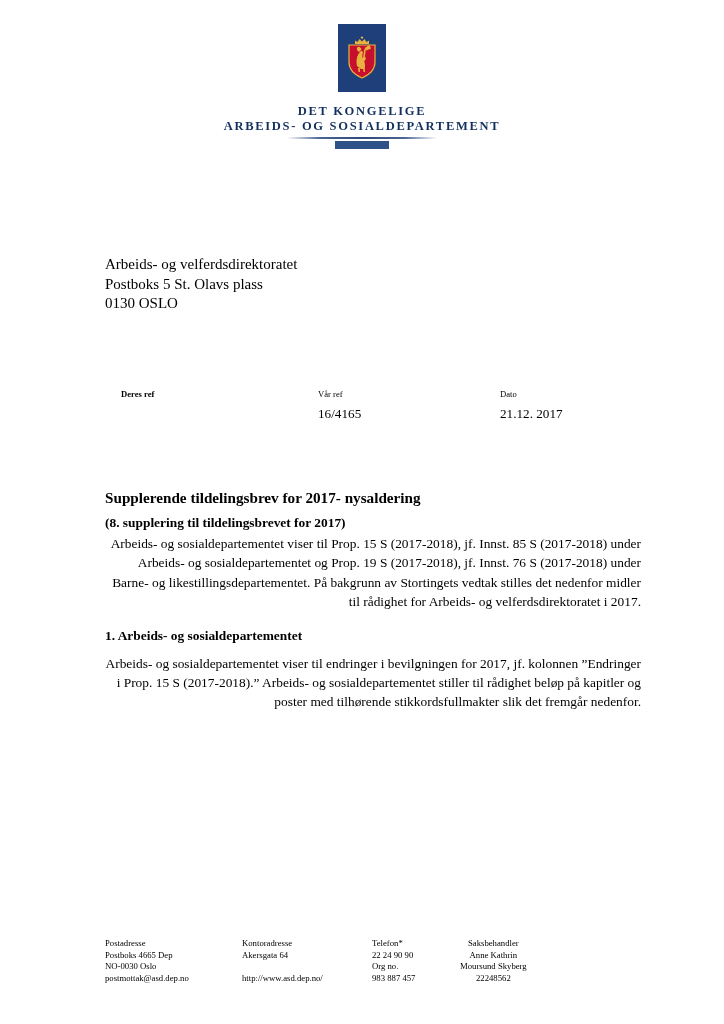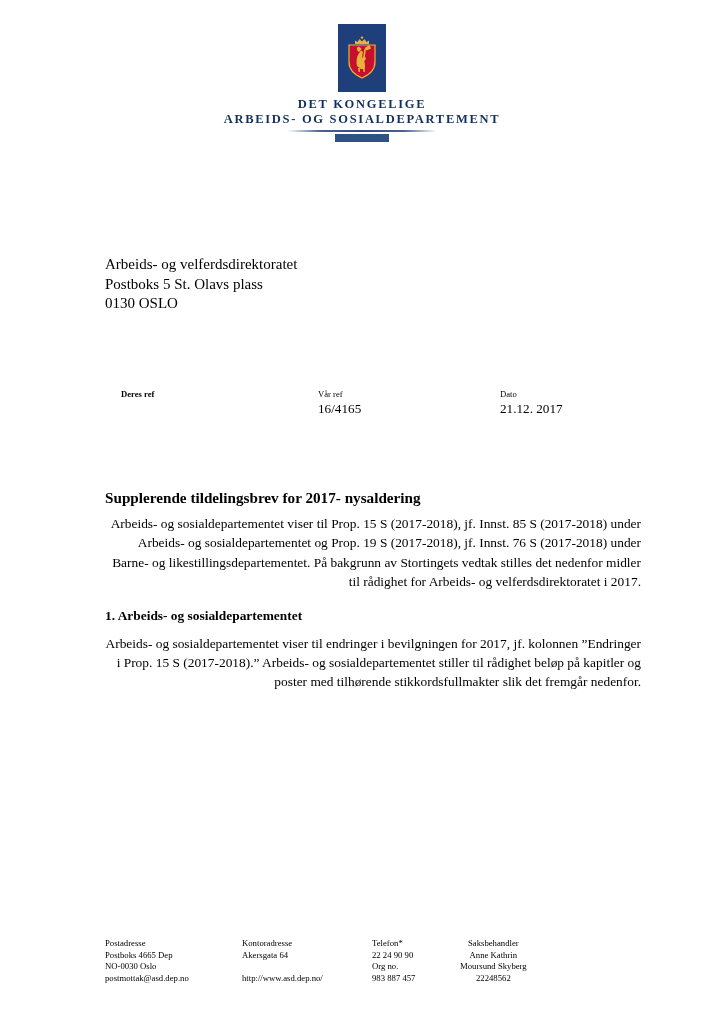--- a/index.html
+++ b/index.html
@@ -31,21 +31,21 @@
     height: 68px;
     background: #1f3f7a;
     display: flex;
     align-items: center;
     justify-content: center;
     position: relative;
   }
   .crest-svg { display: block; }
 
   .logo-words {
-    margin-top: 5px;
+    margin-top: 12px;
     text-align: center;
     color: #12305e;
     font-family: "Liberation Serif", "DejaVu Serif", serif;
     font-weight: bold;
   }
   .logo-line1 {
     font-size: 12.5px;
     letter-spacing: 1.7px;
     line-height: 15px;
     white-space: nowrap;
@@ -102,20 +102,21 @@
   .ref-col.c2 { left: 213px; }
   .ref-col.c3 { left: 395px; }
   .ref-label {
     font-size: 8.6px;
     line-height: 12px;
     white-space: nowrap;
   }
   .ref-value {
     font-size: 13.2px;
     line-height: 18px;
+    margin-top: 5px;
     white-space: nowrap;
   }
   .ref-value.empty { visibility: hidden; }
 
   
   .main {
     position: absolute;
     left: 105px;
     top: 476px;
     width: 536px;
@@ -217,20 +218,21 @@
     <div class="ref-value">16/4165</div>
   </div>
   <div class="ref-col c3">
     <div class="ref-label">Dato</div>
     <div class="ref-value">21.12. 2017</div>
   </div>
 </div>
 
 <div class="main">
   <h1 class="doc-title">Supplerende tildelingsbrev for 2017- nysaldering</h1>
+  <div class="subtitle">(8. supplering til tildelingsbrevet for 2017)</div>
   <p class="body-par">Arbeids- og sosialdepartementet viser til Prop. 15 S (2017-2018), jf. Innst. 85 S (2017-2018) under Arbeids- og sosialdepartementet og Prop. 19 S (2017-2018), jf. Innst. 76 S (2017-2018) under Barne- og likestillingsdepartementet. På bakgrunn av Stortingets vedtak stilles det nedenfor midler til rådighet for Arbeids- og velferdsdirektoratet i 2017.</p>
   <h2 class="sec-head">1. Arbeids- og sosialdepartementet</h2>
   <p class="body-par">Arbeids- og sosialdepartementet viser til endringer i bevilgningen for 2017, jf. kolonnen ”Endringer i Prop. 15 S (2017-2018).” Arbeids- og sosialdepartementet stiller til rådighet beløp på kapitler og poster med tilhørende stikkordsfullmakter slik det fremgår nedenfor.</p>
 </div>
 
 <div class="footer">
   <div class="footer-cols" id="footer-cols">
       <div class="f-col c1">
         <div class="f-line">Postadresse</div>
         <div class="f-line">Postboks 4665 Dep</div>

